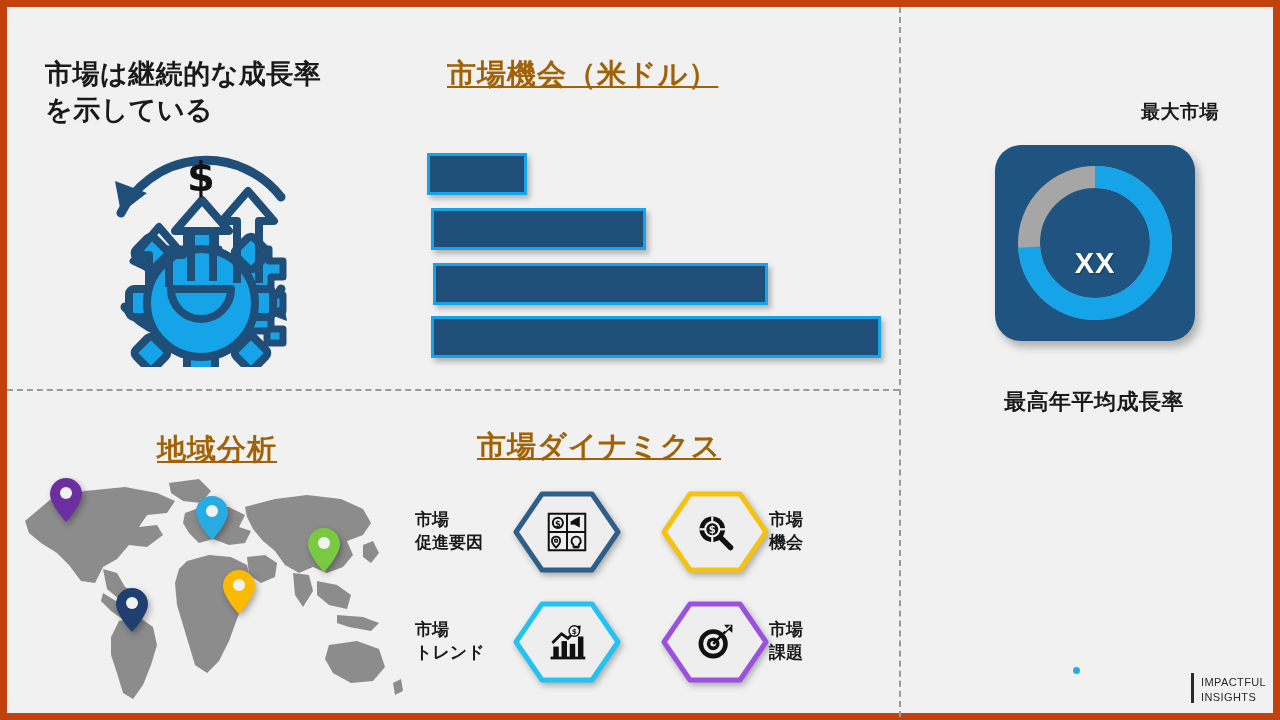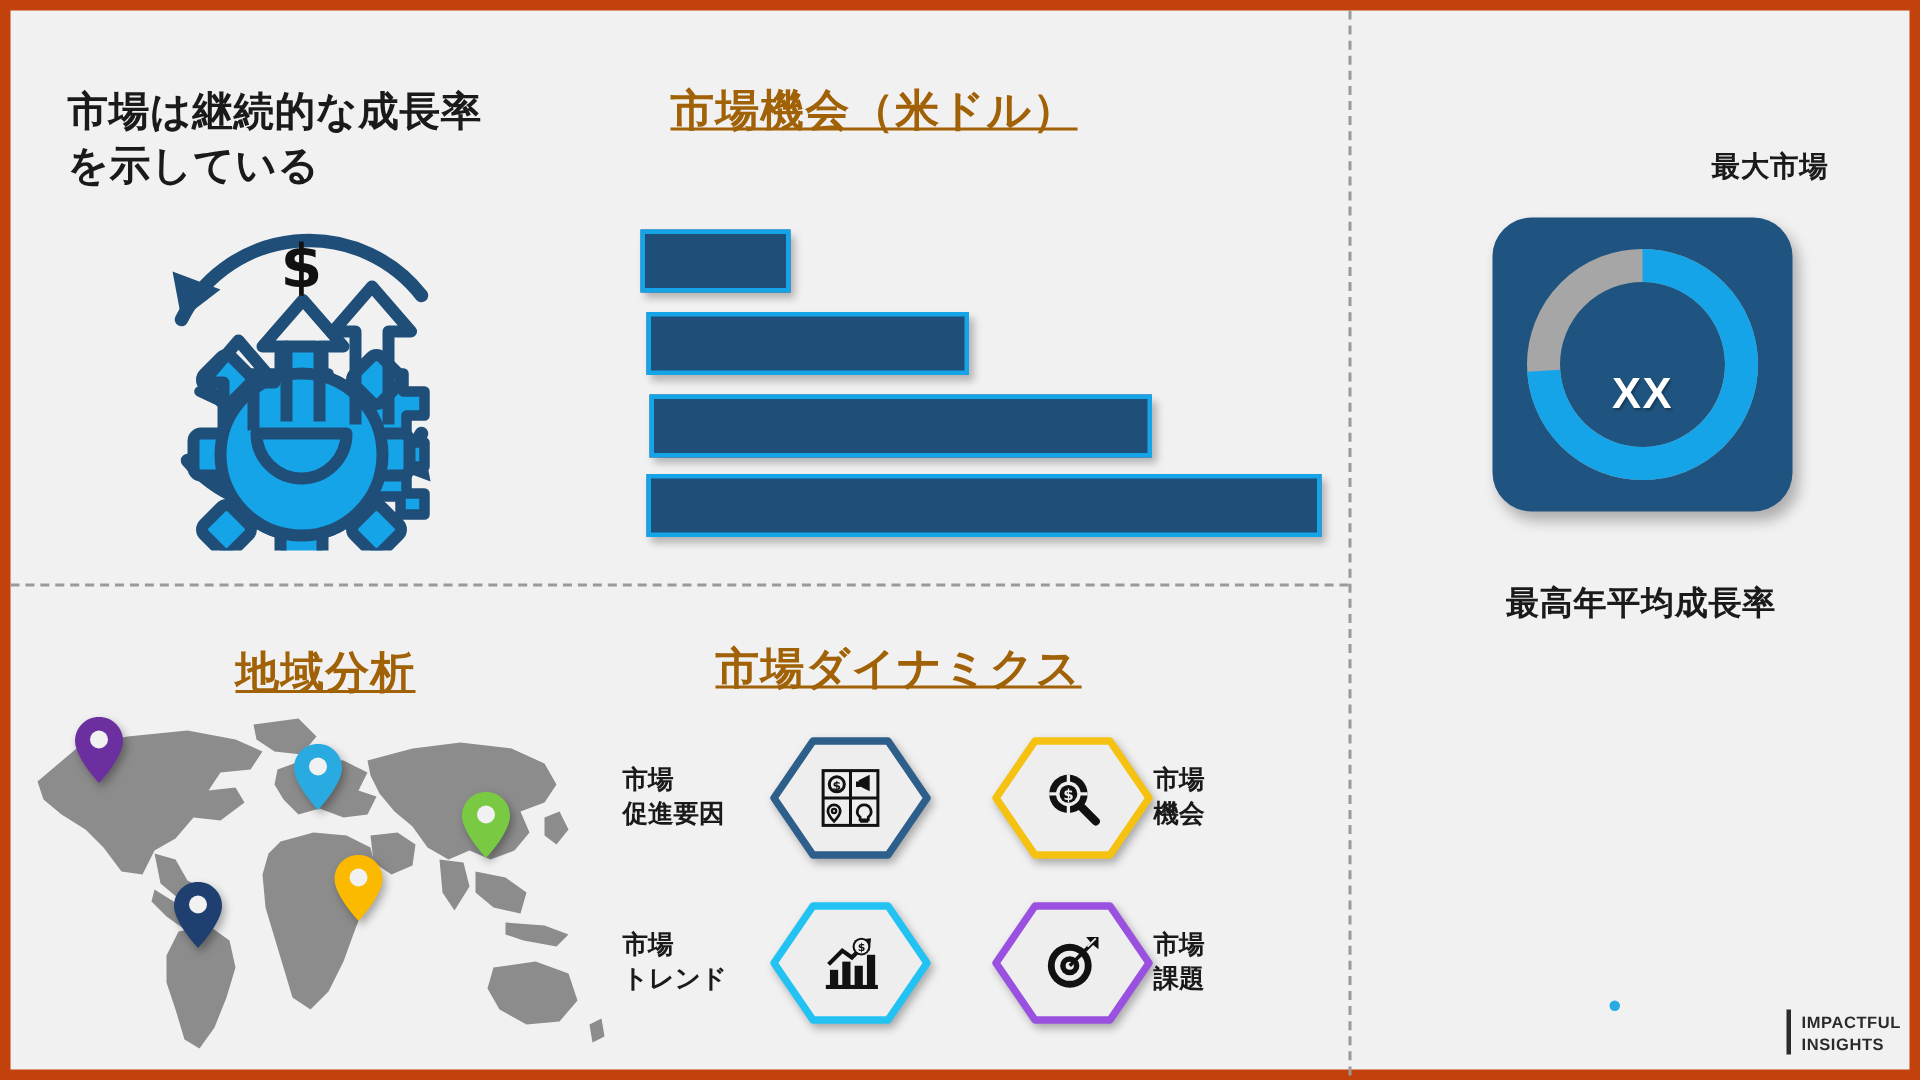--- a/index.html
+++ b/index.html
@@ -108,21 +108,21 @@
   
   #logo{position:absolute;left:1058px;top:660px;width:200px;height:44px;}
   #logo-word{
     position:absolute;left:0;top:2px;
     font-size:38px;font-weight:700;color:#29abe2;
     letter-spacing:-1px;font-family:"DejaVu Sans",sans-serif;
   }
   #logo-bar{position:absolute;left:126px;top:6px;width:3px;height:30px;background:#2b2b2b;}
   #logo-tag{
     position:absolute;left:136px;top:8px;
-    font-size:11px;font-weight:700;color:#2b2b2b;
+    font-size:11px;font-weight:400;color:#2b2b2b;
     line-height:1.35;letter-spacing:.4px;white-space:pre-line;
   }
   #logo-dot{position:absolute;left:8px;top:0px;width:7px;height:7px;border-radius:50%;background:#29abe2;}
 </style>
 </head>
 <body>
 
 <div id="slide">
 
   <div class="div-h"></div>

